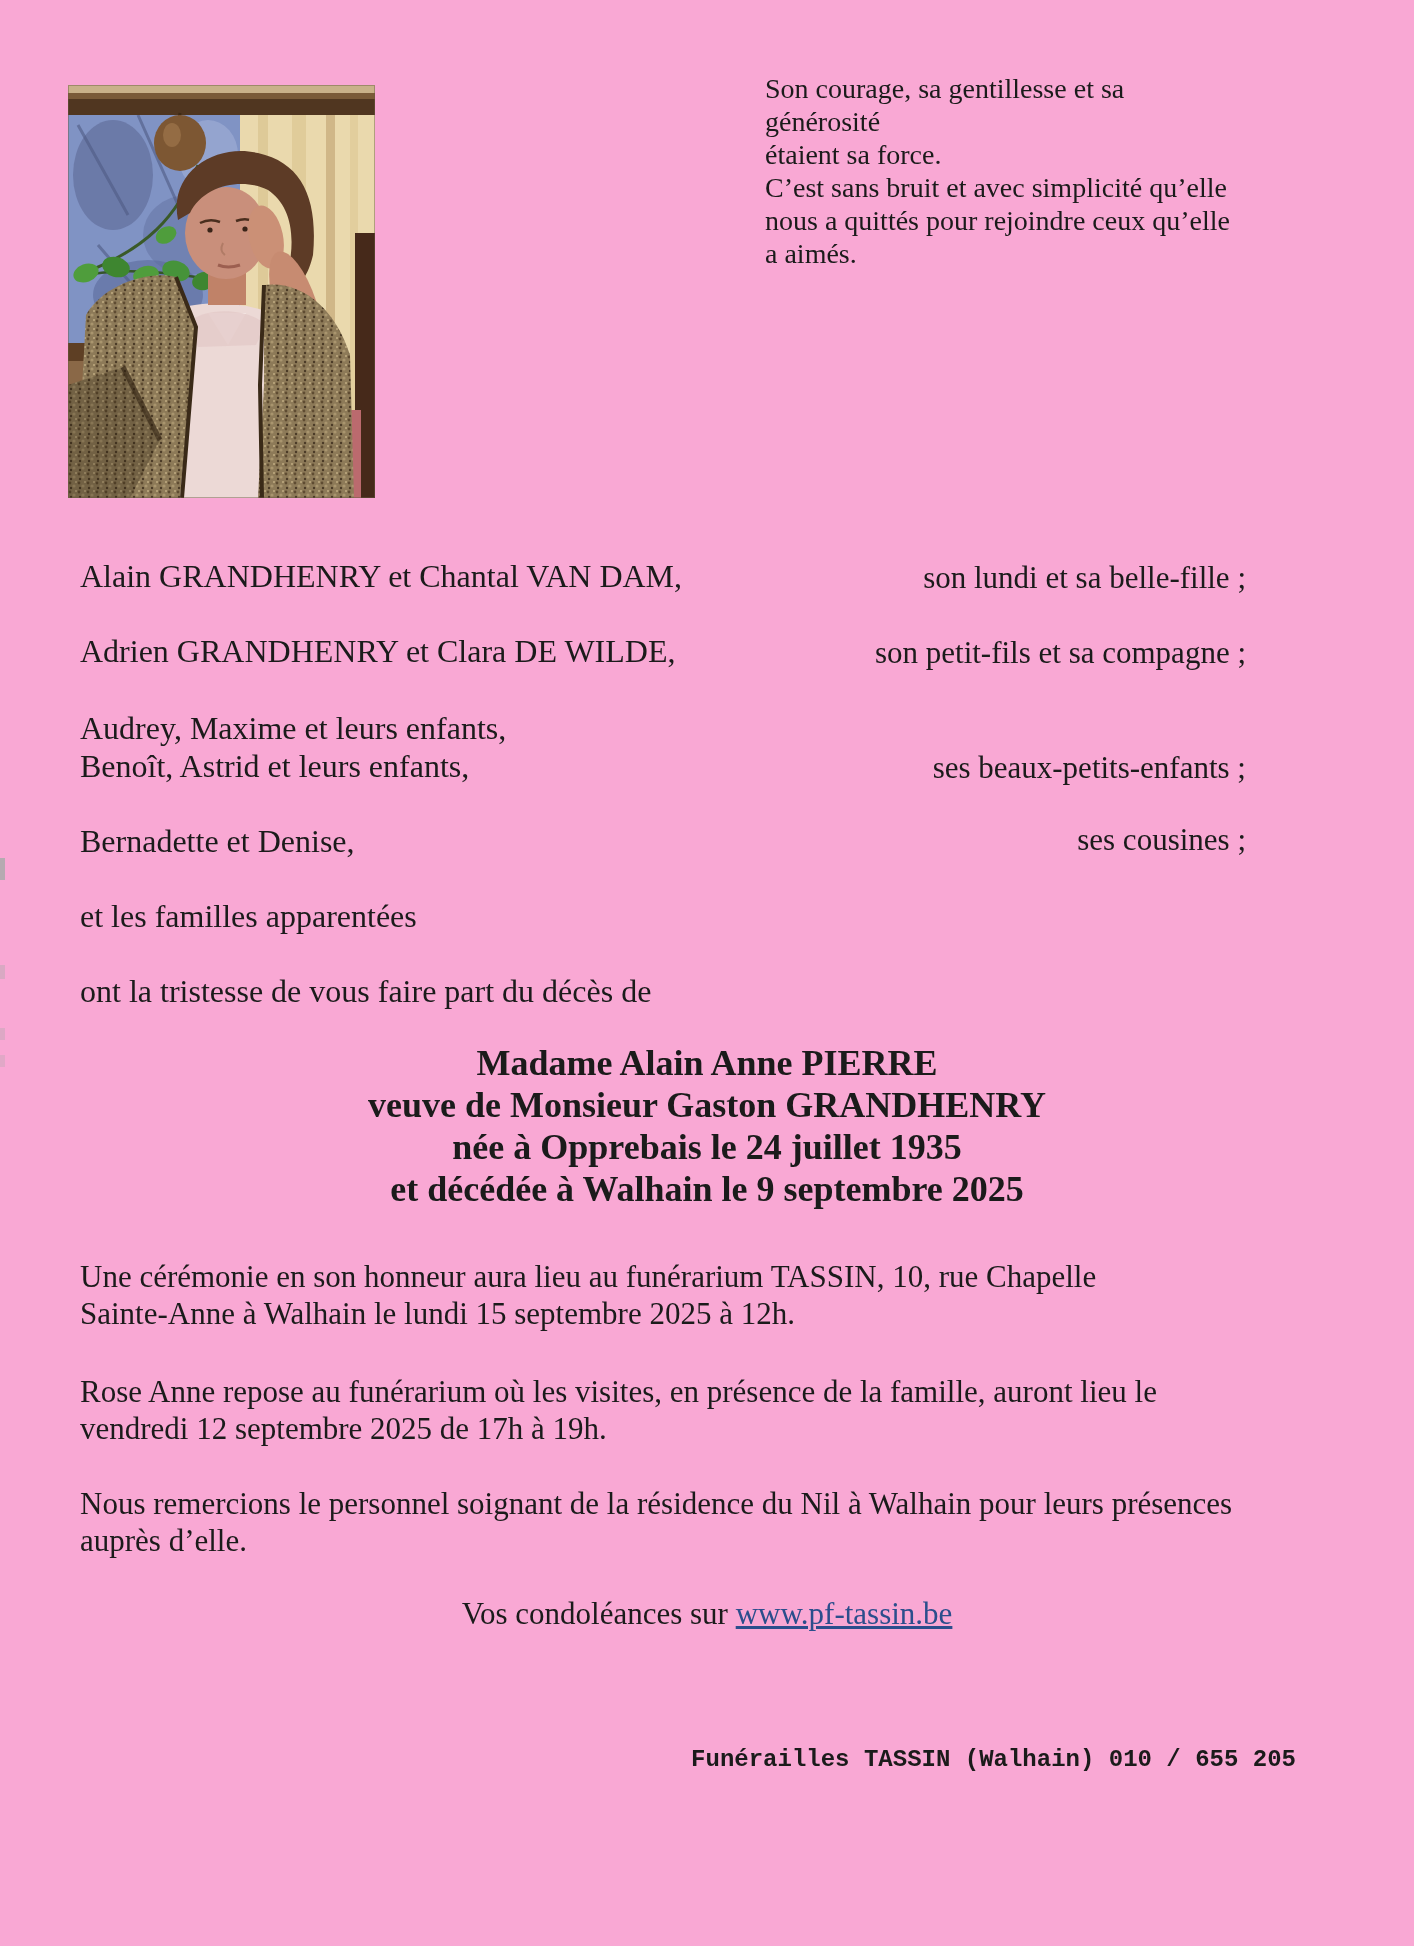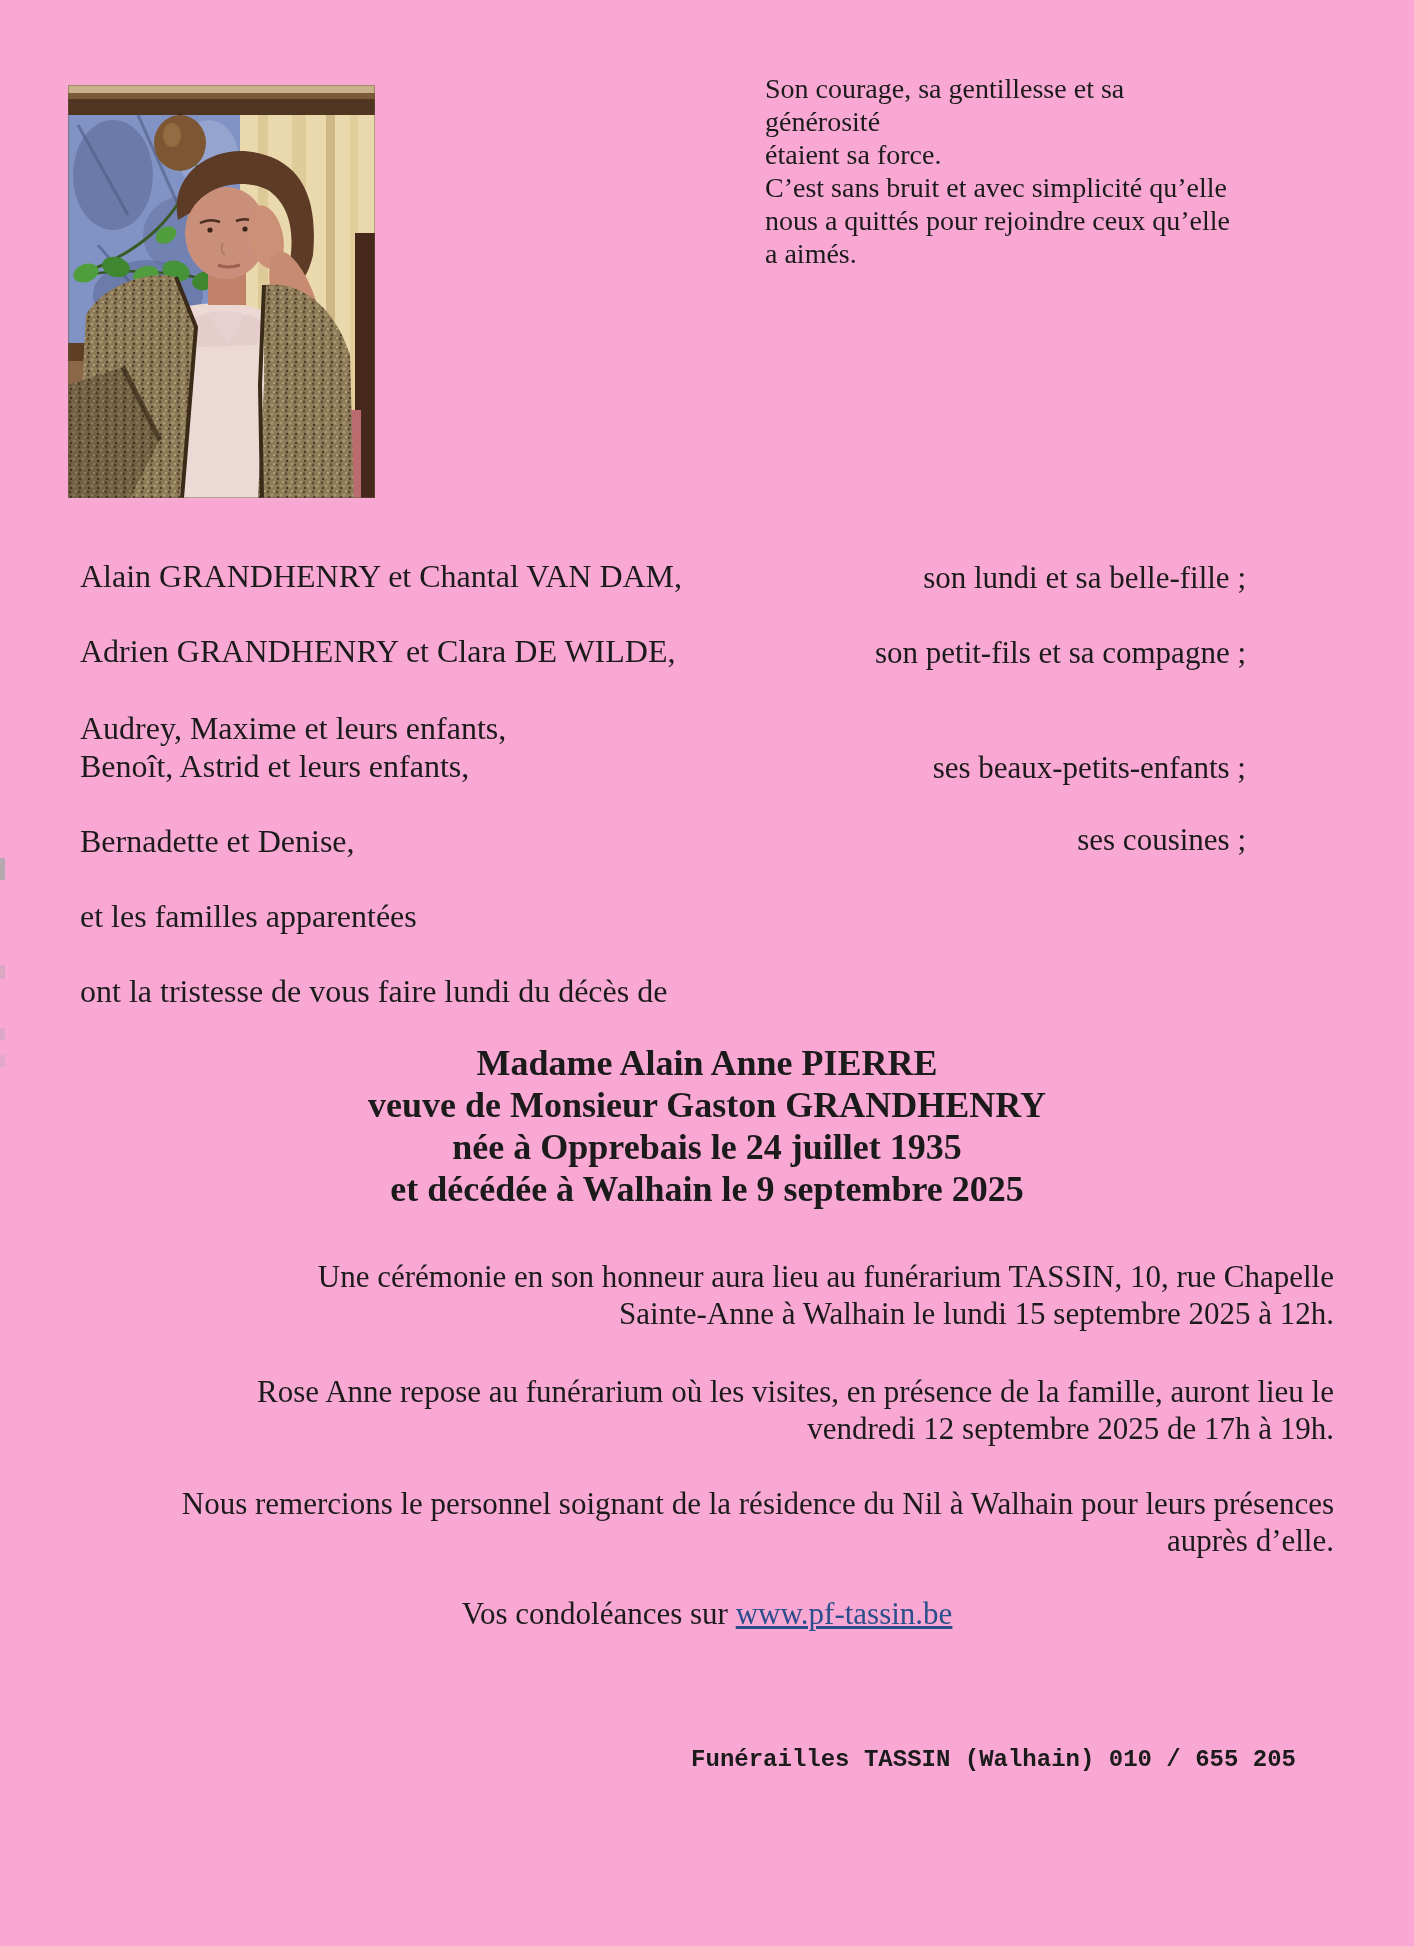--- a/index.html
+++ b/index.html
@@ -18,21 +18,21 @@
   .photo svg{display:block;width:100%;height:100%;}
   
   .epitaph{left:765px;top:72px;width:480px;font-size:28px;line-height:33px;}
   
   .name-line{left:80px;width:700px;font-size:32px;white-space:nowrap;}
   .relation-line{right:168px;width:600px;text-align:right;font-size:31px;white-space:nowrap;}
   
   .deceased{left:17px;top:1042px;width:1380px;text-align:center;
             font-weight:bold;font-size:36px;line-height:42px;}
   
-  .para{left:80px;width:1254px;text-align:right;font-size:31px;line-height:37px;}
+  .para{left:80px;width:1254px;text-align:left;font-size:31px;line-height:37px;}
   .condolence{left:80px;top:1596px;width:1254px;text-align:center;font-size:31px;}
   .condolence a{color:#2b4e8c;text-decoration:underline;}
   .footer-line{top:1746px;right:118px;font-size:24px;font-weight:bold;white-space:nowrap;font-family:Liberation Mono, monospace;}
   
   .scan-mark{left:0;width:5px;background:#aaa;}
 </style>
 </head>
 <body>
 
 <div class="page">
@@ -134,21 +134,21 @@
   <div class="abs relation-line" style="top:635px">son petit-fils et sa compagne ;</div>
 
   <div class="abs name-line" style="top:710px">Audrey, Maxime et leurs enfants,</div>
   <div class="abs name-line" style="top:748px">Benoît, Astrid et leurs enfants,</div>
   <div class="abs relation-line" style="top:750px">ses beaux-petits-enfants ;</div>
 
   <div class="abs name-line" style="top:823px">Bernadette et Denise,</div>
   <div class="abs relation-line" style="top:822px">ses cousines ;</div>
 
   <div class="abs name-line" style="top:898px">et les familles apparentées</div>
-  <div class="abs name-line" style="top:973px">ont la tristesse de vous faire lundi du décès de</div>
+  <div class="abs name-line" style="top:973px">ont la tristesse de vous faire part du décès de</div>
 
   <div class="abs deceased">
     <div>Madame Alain Anne PIERRE</div>
     <div>veuve de Monsieur Gaston GRANDHENRY</div>
     <div>née à Opprebais le 24 juillet 1935</div>
     <div>et décédée à Walhain le 9 septembre 2025</div>
   </div>
 
   <div class="abs para" style="top:1258px">
     <div>Une cérémonie en son honneur aura lieu au funérarium TASSIN, 10, rue Chapelle</div>

